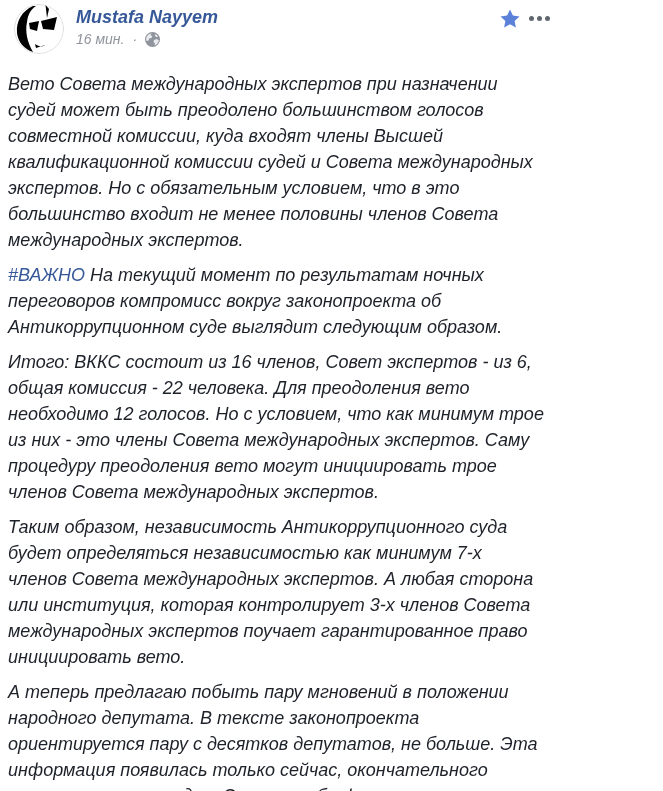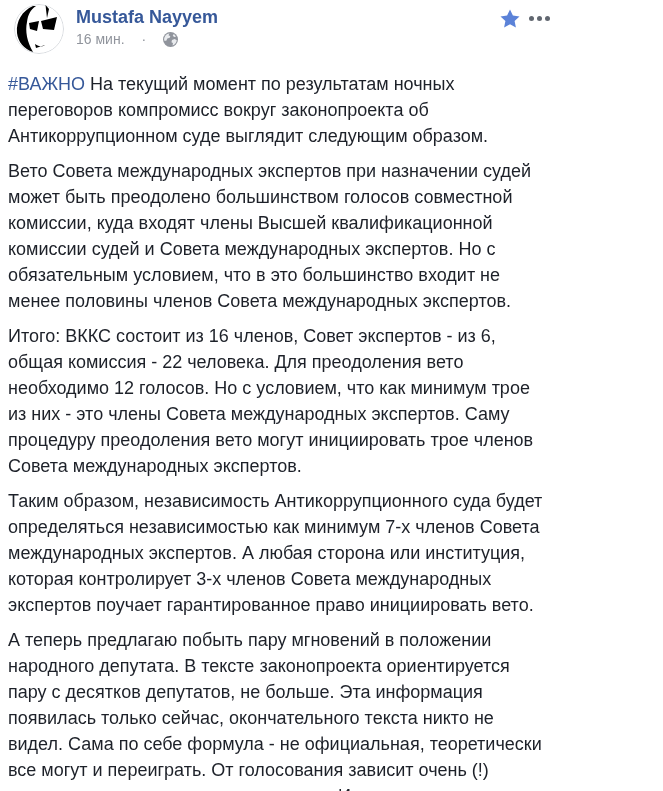--- a/index.html
+++ b/index.html
@@ -1,37 +1,37 @@
 <!DOCTYPE html>
 <html lang="ru"><head>
 <meta charset="utf-8">
 <style>
   html,body{margin:0;padding:0;}
   body{
     width:663px;height:791px;overflow:hidden;background:#ffffff;
     font-family:"Liberation Sans",sans-serif;
     -webkit-font-smoothing:antialiased;
   }
-  .post{width:557px;height:791px;background:#fff;position:relative;}
+  .post{width:557px;height:791px;background:#fff;position:relative;font-style:italic;}
 
   
   .header{position:relative;padding:4px 12px 0 14px;height:52px;}
   .avatar{
     position:absolute;left:14px;top:4px;width:50px;height:50px;border-radius:50%;
     overflow:hidden;cursor:pointer;background:#fff;
   }
   .avatar svg{display:block;}
   .hmeta{margin-left:62px;padding-top:2px;}
   .author{
     display:inline-block;font-size:18px;font-weight:bold;color:#365899;
     text-decoration:none;line-height:22px;cursor:pointer;
   }
   .subline{
     margin-top:3px;font-size:14px;color:#90949c;line-height:17px;
-    display:flex;align-items:center;gap:17px;
+    display:flex;align-items:center;gap:8px;
   }
   .subline .ts{cursor:pointer;}
   .subline .sep{color:#90949c;}
   .globe{display:inline-block;width:15px;height:15px;}
   .actions{
     position:absolute;top:8px;right:3px;display:flex;align-items:center;gap:5px;
   }
   .star-btn{width:20px;height:20px;cursor:pointer;display:flex;align-items:center;justify-content:center;}
   .more-btn{display:flex;align-items:center;gap:3px;padding:4px 4px;cursor:pointer;}
   .more-btn i{width:5px;height:5px;border-radius:50%;background:#616770;display:block;}
@@ -86,20 +86,20 @@
       </span>
       <span class="more-btn">
         <i></i>
         <i></i>
         <i></i>
       </span>
     </div>
   </div>
 
   <div class="body">
+    <p class="para">Вето Совета международных экспертов при назначении судей может быть преодолено большинством голосов совместной комиссии, куда входят члены Высшей квалификационной комиссии судей и Совета международных экспертов. Но с обязательным условием, что в это большинство входит не менее половины членов Совета международных экспертов.</p>
     <p class="para"><a class="hashtag">#ВАЖНО</a><span> На текущий момент по результатам ночных переговоров компромисс вокруг законопроекта об Антикоррупционном суде выглядит следующим образом.</span></p>
-    <p class="para">Вето Совета международных экспертов при назначении судей может быть преодолено большинством голосов совместной комиссии, куда входят члены Высшей квалификационной комиссии судей и Совета международных экспертов. Но с обязательным условием, что в это большинство входит не менее половины членов Совета международных экспертов.</p>
     <p class="para">Итого: ВККС состоит из 16 членов, Совет экспертов - из 6, общая комиссия - 22 человека. Для преодоления вето необходимо 12 голосов. Но с условием, что как минимум трое из них - это члены Совета международных экспертов. Саму процедуру преодоления вето могут инициировать трое членов Совета международных экспертов.</p>
     <p class="para">Таким образом, независимость Антикоррупционного суда будет определяться независимостью как минимум 7-х членов Совета международных экспертов. А любая сторона или институция, которая контролирует 3-х членов Совета международных экспертов поучает гарантированное право инициировать вето.</p>
     <p class="para">А теперь предлагаю побыть пару мгновений в положении народного депутата. В тексте законопроекта ориентируется пару с десятков депутатов, не больше. Эта информация появилась только сейчас, окончательного текста никто не видел. Сама по себе формула - не официальная, теоретически все могут и переиграть. От голосования зависит очень (!) многое, мы шли к нему почти три года. И решение надо принимать сейчас, в течение часа-полутора.</p>
   </div>
 
 </div>
 
 </body></html>

